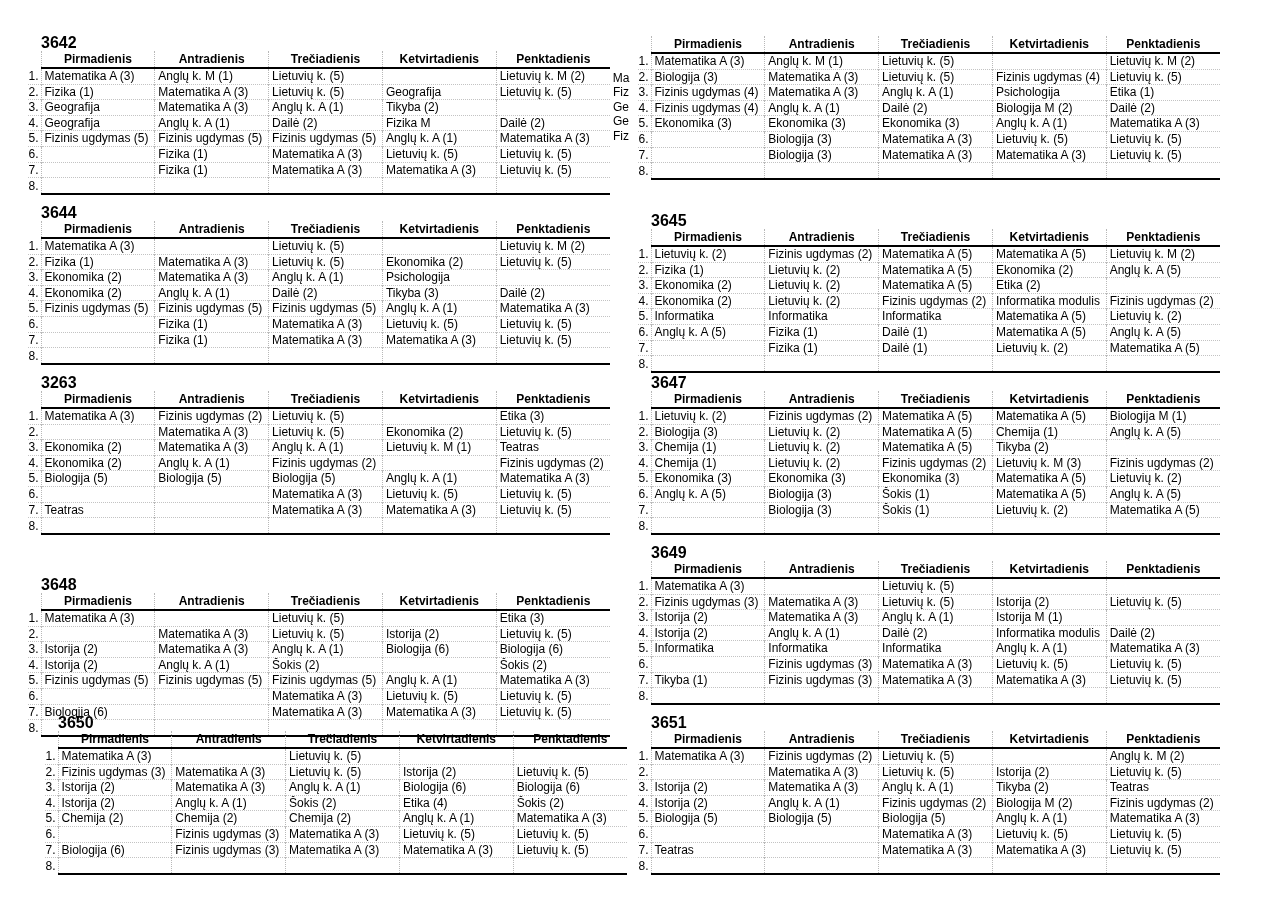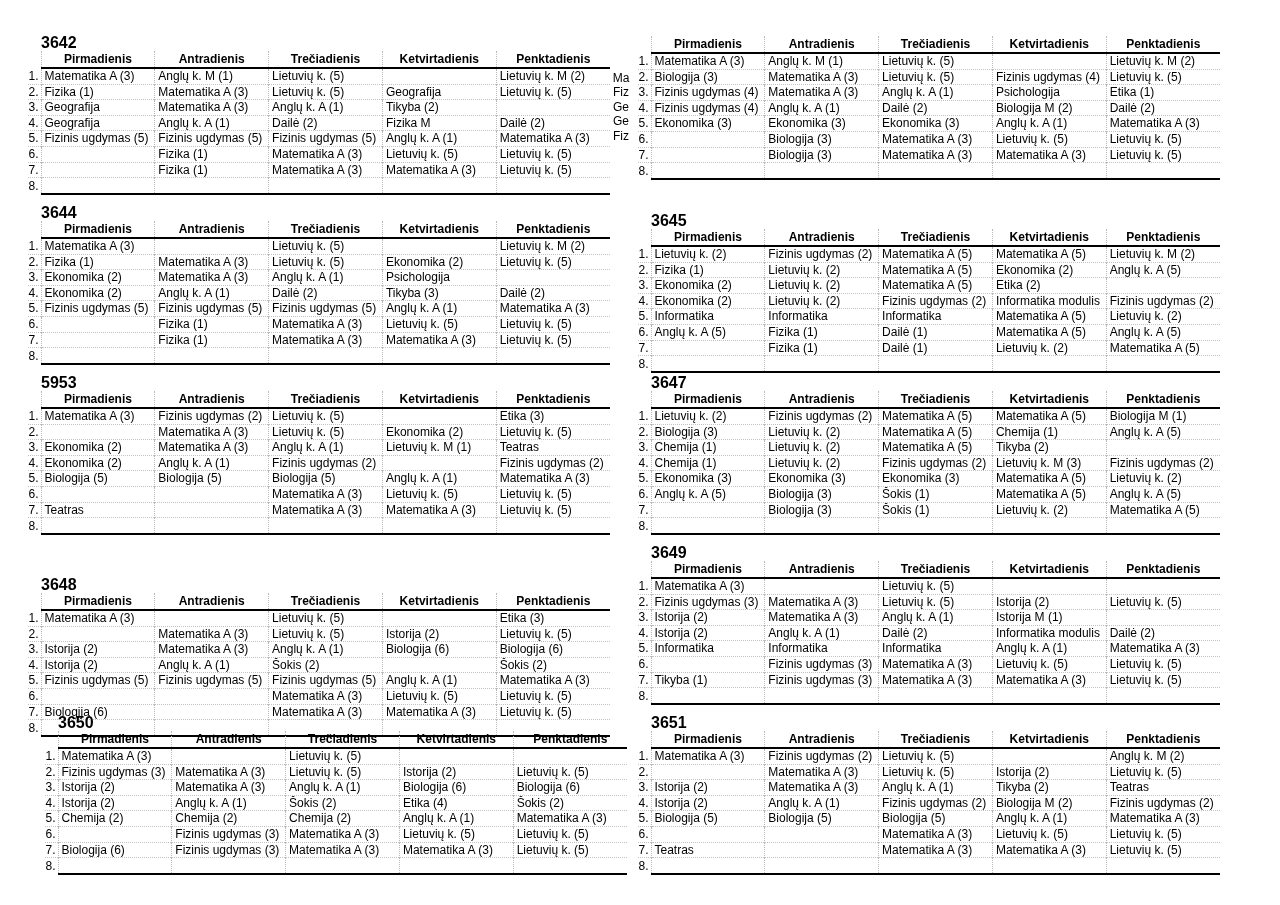--- a/index.html
+++ b/index.html
@@ -414,21 +414,21 @@
               <td class="day"></td>
               <td class="day"></td>
               <td class="day"></td>
               <td class="day"></td>
               <td class="day"></td>
             </tr>
           </tbody>
         </table>
       </div>
       <div class="tt-block" style="left: 28px; top: 376px;">
-        <div class="tt-title">5953</div>
+        <div class="tt-title">3263</div>
         <table class="tt">
           <colgroup>
             <col class="c-num">
             <col class="c-day">
             <col class="c-day">
             <col class="c-day">
             <col class="c-day">
             <col class="c-day">
           </colgroup>
           <thead>

